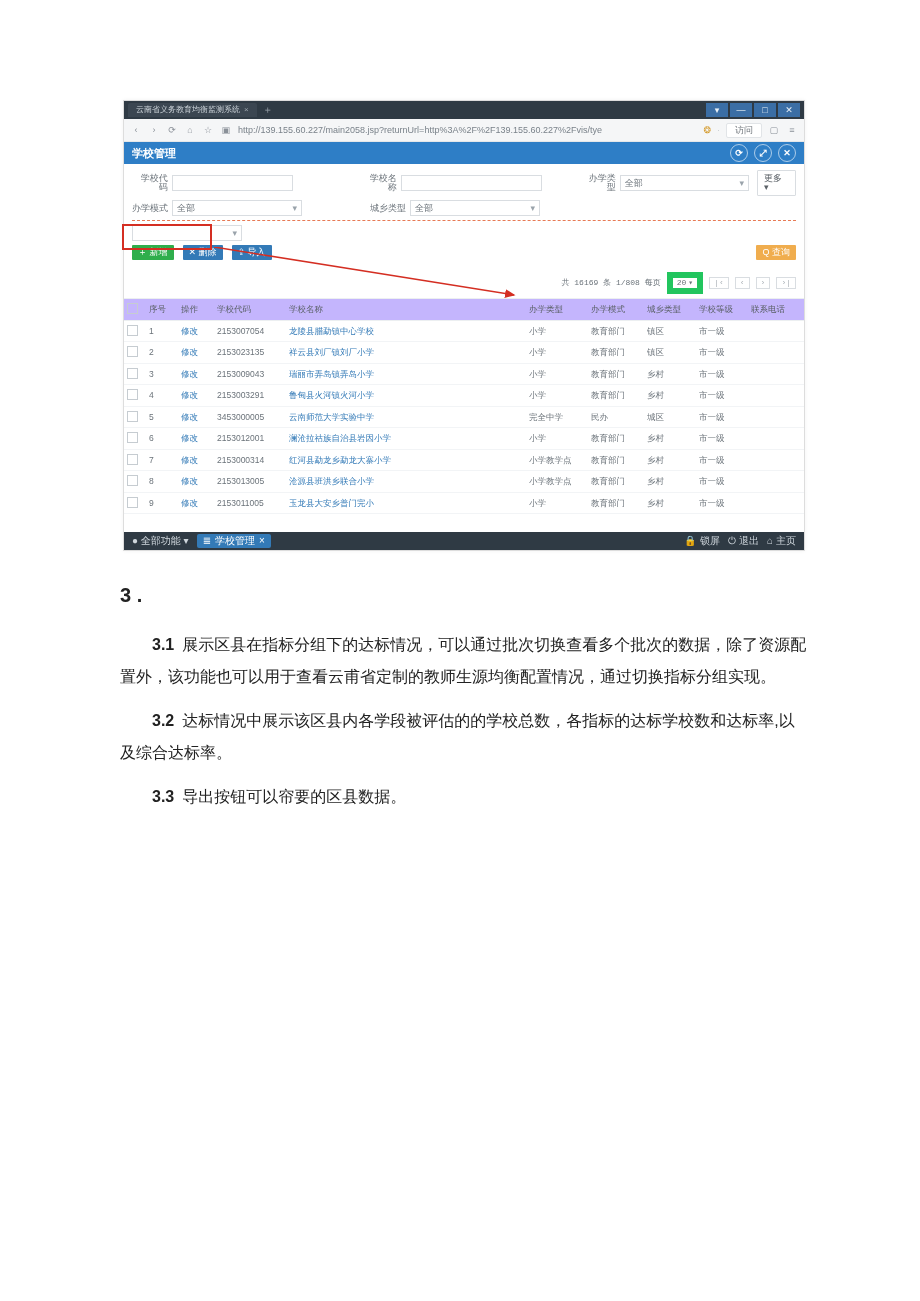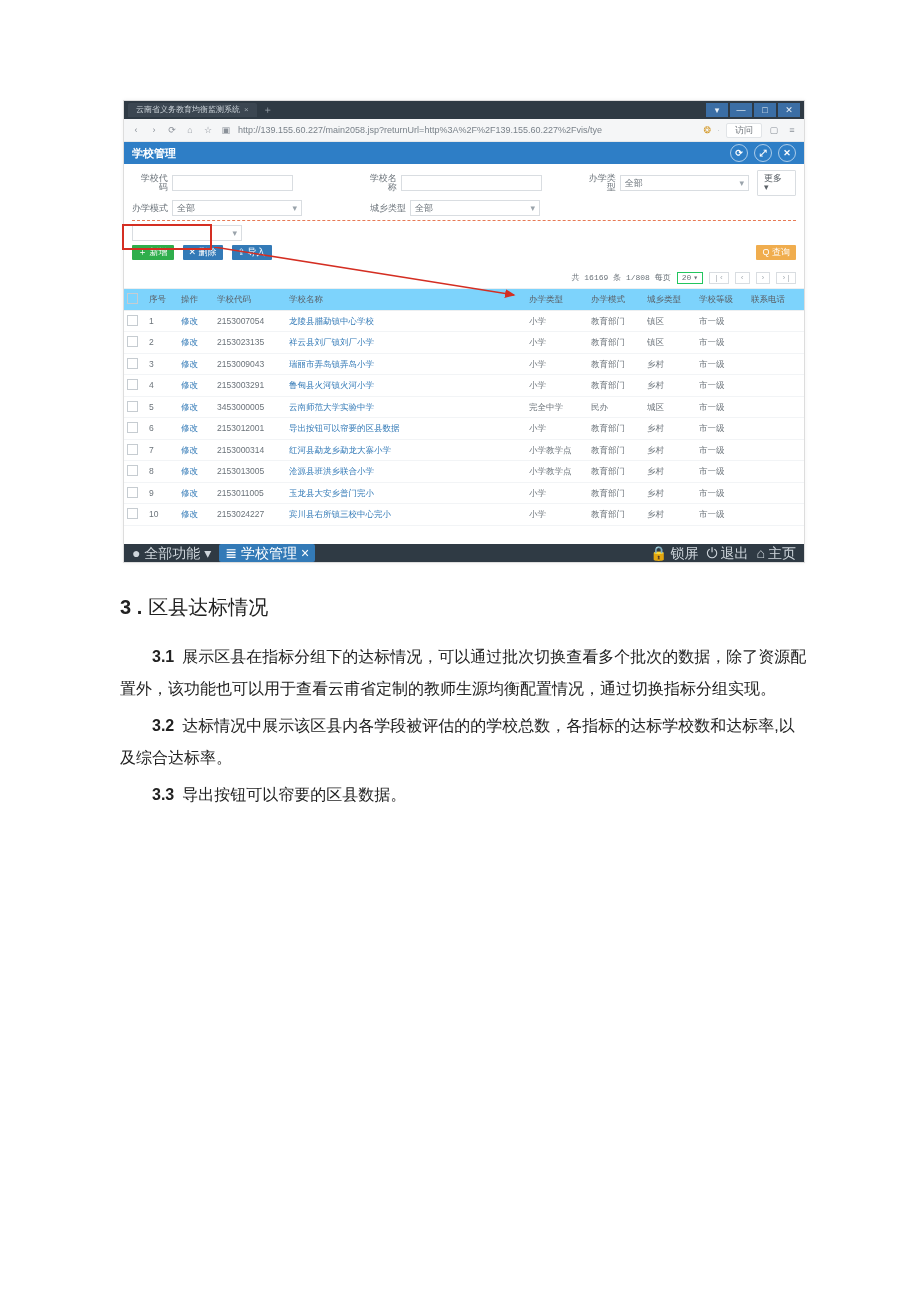--- a/index.html
+++ b/index.html
@@ -150,30 +150,30 @@
     position:absolute;
     border:2px solid #d42e22;
     pointer-events:none;
   }
   .arrow-svg { position:absolute; pointer-events:none; }
 
   .pager {
     text-align:right; padding:4px 8px; color:#6b737a; font-size:8px;
     display:flex; justify-content:flex-end; align-items:center; gap:6px;font-family:Liberation Mono, monospace;
   }
-  .pager .pg-sel { border:1px solid #22c55e; padding:1px 4px; display:inline-flex; align-items:center; gap:2px;}
+  .pager .pg-sel { border:6px solid #22c55e; padding:1px 4px; display:inline-flex; align-items:center; gap:2px;}
   .pager .pg-btn { border:1px solid #d9dde1; padding:1px 4px; color:#aab0b6;}
 
   table.data {
     width:100%;
     border-collapse: collapse;
     font-size:8.5px;
   }
   table.data th {
-    background:#7dd3fc; color:#5a6067; font-weight:normal;
+    background:#c4b5fd; color:#5a6067; font-weight:normal;
     padding:4px 3px; border-top:1px solid #eceff1; border-bottom:1px solid #eceff1;
     text-align:left;
   }
   table.data td {
     padding:4px 3px; border-bottom:1px solid #f2f4f6;
     color:#6b737a;
     white-space:nowrap;
   }
   .chk {
     width:9px; height:9px; border:1px solid #c6ccd1; display:inline-block;
@@ -182,35 +182,35 @@
   .op { color:#337ab7; }
 
   .statusbar {
     background:#2f3a44;
     color:#cfd6dc;
     height:18px;
     display:flex;
     align-items:center;
     padding:0 8px;
     gap:8px;
-    font-size:14px;
+    font-size:10px;
   }
   .status-tab {
     background:#337ab7; color:#fff; padding:2px 6px; border-radius:2px;
     display:flex; align-items:center; gap:4px;
   }
   .statusbar .spacer { flex:1; }
   .status-icon { display:flex; align-items:center; gap:3px;}
 
   
   .doc-text { margin-top: 24px; font-size: 16px; line-height: 2; color:#222; }
   .sec-heading { display:flex; align-items:baseline; gap:6px; margin: 10px 0 14px 0;}
   .sec-num { font-weight:bold; font-size:20px; }
   .sec-title { font-size:20px; }
-  .para { text-indent: 2em; margin: 5px 0;}
+  .para { text-indent: 2em; margin: 12px 0;}
   .snum { font-weight:bold; font-family: Arial, sans-serif; margin-right: 0.5em;}
 </style>
 </head>
 <body>
 
 <div class="page">
 
   <div class="shot-wrap">
 
     <div class="browser-tabbar">
@@ -394,21 +394,21 @@
             <td>民办</td>
             <td>城区</td>
             <td>市一级</td>
             <td></td>
           </tr>
           <tr>
             <td><span class="chk"></span></td>
             <td>6</td>
             <td><span class="op">修改</span></td>
             <td>2153012001</td>
-            <td><span class="link">导出按钮可以帘要的区县数据</span></td>
+            <td><span class="link">澜沧拉祜族自治县岩因小学</span></td>
             <td>小学</td>
             <td>教育部门</td>
             <td>乡村</td>
             <td>市一级</td>
             <td></td>
           </tr>
           <tr>
             <td><span class="chk"></span></td>
             <td>7</td>
             <td><span class="op">修改</span></td>
@@ -431,32 +431,20 @@
             <td>乡村</td>
             <td>市一级</td>
             <td></td>
           </tr>
           <tr>
             <td><span class="chk"></span></td>
             <td>9</td>
             <td><span class="op">修改</span></td>
             <td>2153011005</td>
             <td><span class="link">玉龙县大安乡普门完小</span></td>
-            <td>小学</td>
-            <td>教育部门</td>
-            <td>乡村</td>
-            <td>市一级</td>
-            <td></td>
-          </tr>
-          <tr>
-            <td><span class="chk"></span></td>
-            <td>10</td>
-            <td><span class="op">修改</span></td>
-            <td>2153024227</td>
-            <td><span class="link">宾川县右所镇三校中心完小</span></td>
             <td>小学</td>
             <td>教育部门</td>
             <td>乡村</td>
             <td>市一级</td>
             <td></td>
           </tr>
         </tbody>
     </table>
 
     <div style="height:18px;background:#fff"></div>
@@ -481,21 +469,20 @@
           <span>⌂</span>
           <span>主页</span>
         </span>
     </div>
 
   </div>
 
   <div class="doc-text">
     <div class="sec-heading">
       <span class="sec-num">3 .</span>
-      <span class="sec-title">区县达标情况</span>
     </div>
 
     <p class="para">
       <span class="snum">3.1</span><span>展示区县在指标分组下的达标情况，可以通过批次切换查看多个批次的数据，除了资源配置外，该功能也可以用于查看云甫省定制的教师生源均衡配置情况，通过切换指标分组实现。</span>
     </p>
     <p class="para">
       <span class="snum">3.2</span><span>达标情况中展示该区县内各学段被评估的的学校总数，各指标的达标学校数和达标率,以及综合达标率。</span>
     </p>
     <p class="para">
       <span class="snum">3.3</span><span>导出按钮可以帘要的区县数据。</span>

